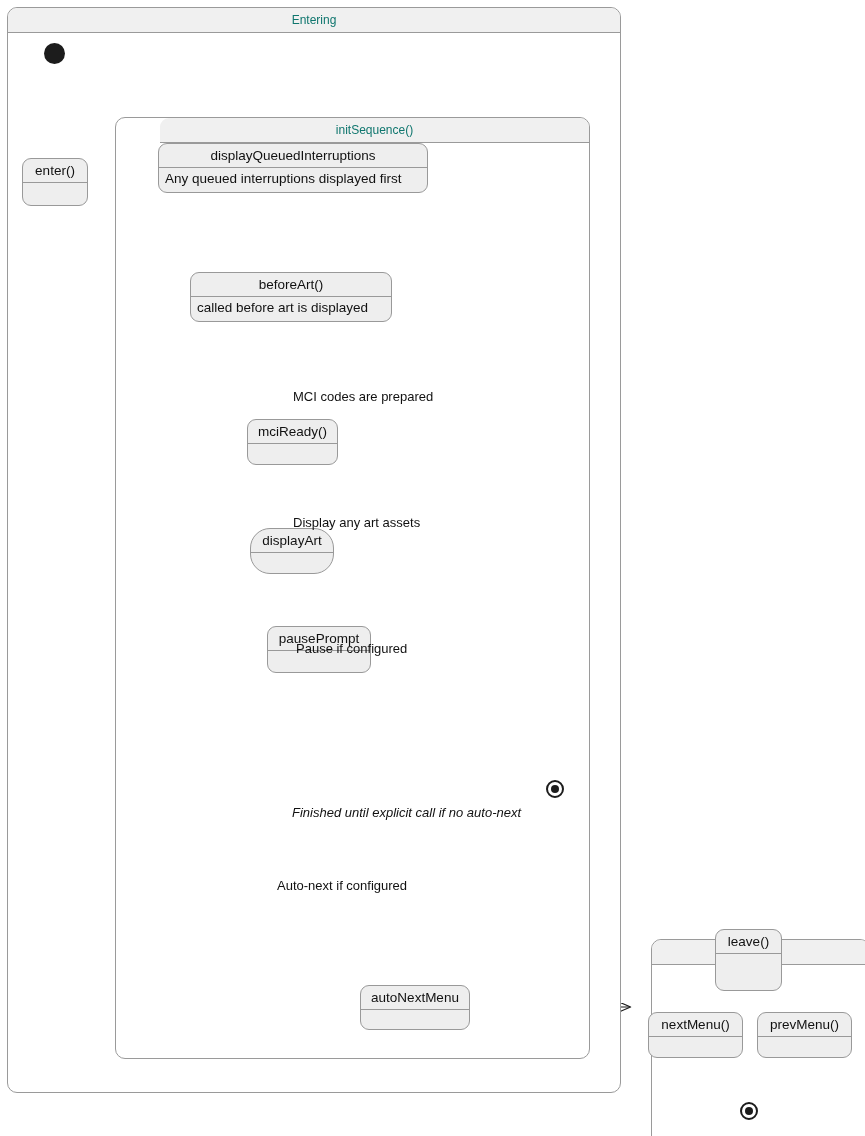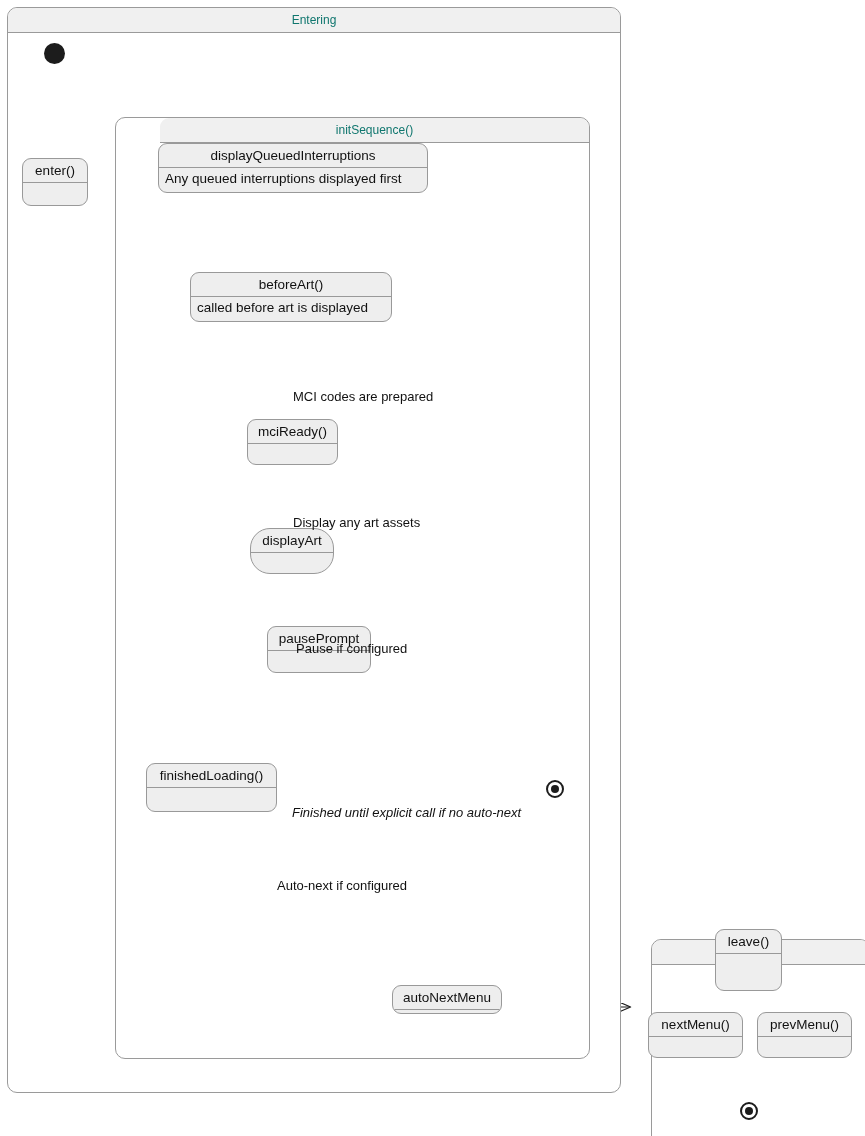--- a/index.html
+++ b/index.html
@@ -196,26 +196,22 @@
   <div class="state" style="left:250px; top:528px; width:84px; height:46px;border-radius:20px;">
     <div class="state-name">displayArt</div>
     <div class="state-body empty"></div>
   </div>
 
   <div class="state" style="left:243px; top:626px; width:104px; height:47px;margin-left:24px;">
     <div class="state-name">pausePrompt</div>
     <div class="state-body empty"></div>
   </div>
 
-  <div class="state" style="left:146px; top:763px; width:131px; height:49px;">
-    <div class="state-name">finishedLoading()</div>
-    <div class="state-body empty"></div>
-  </div>
-
-  <div class="state" style="left:392px; top:985px; width:110px; height:29px;">
+
+  <div class="state" style="left:360px; top:985px; width:110px; height:45px;">
     <div class="state-name">autoNextMenu</div>
     <div class="state-body empty"></div>
   </div>
 
   <div class="state" style="left:715px; top:929px; width:67px; height:62px;">
     <div class="state-name">leave()</div>
     <div class="state-body empty"></div>
   </div>
 
   <div class="state" style="left:648px; top:1012px; width:95px; height:46px;">

